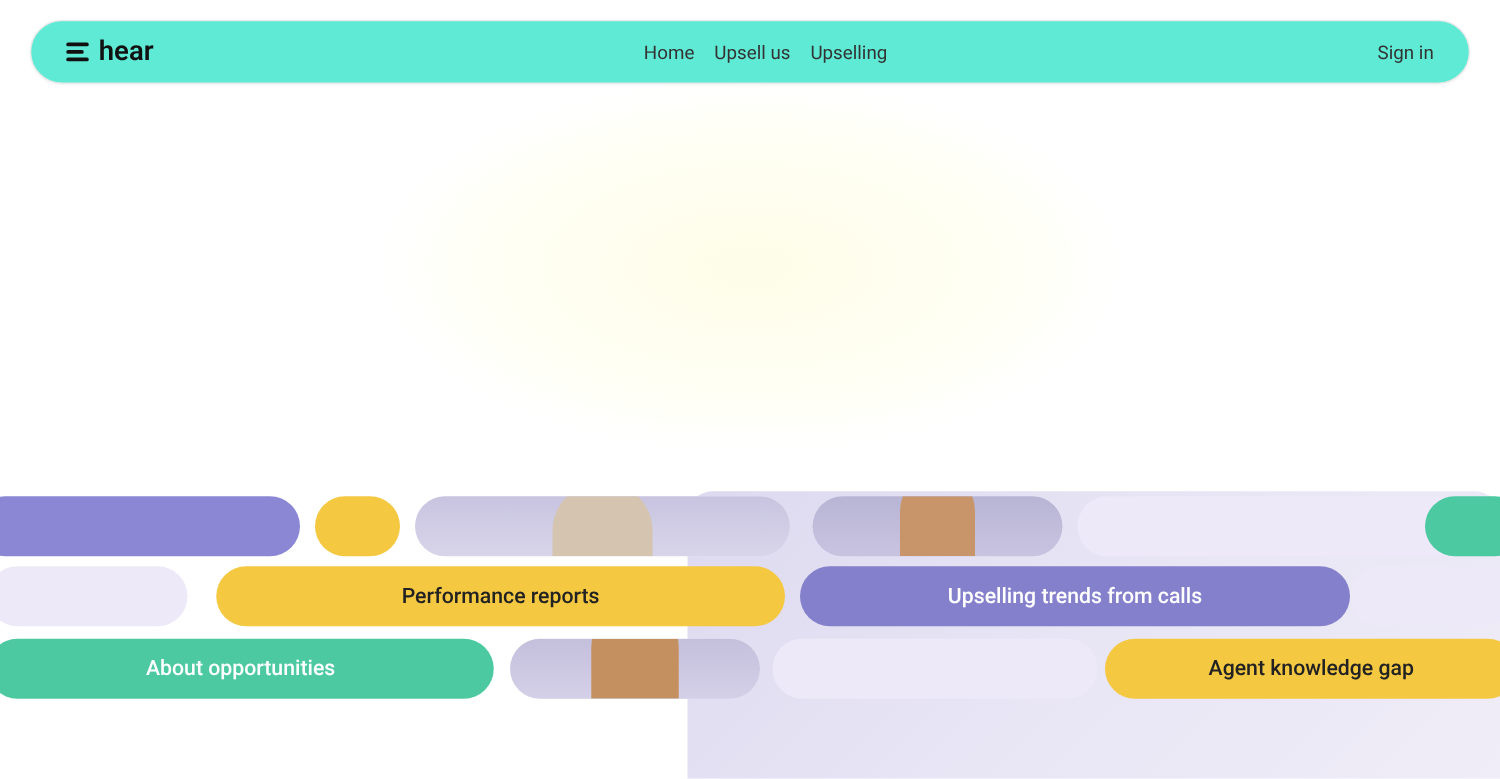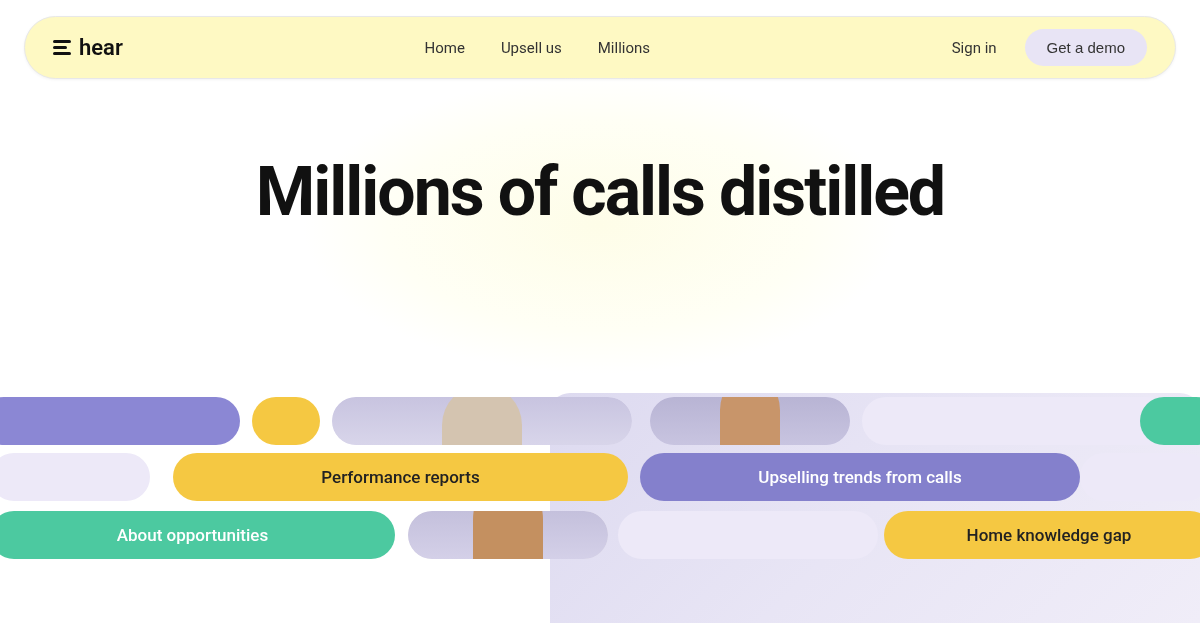--- a/index.html
+++ b/index.html
@@ -16,21 +16,21 @@
       overflow: hidden;
       position: relative;
     }
 
     
     .nav-wrapper {
       padding: 16px 24px;
     }
 
     .navbar {
-      background: #fef9c3;
+      background: #5eead4;
       border-radius: 50px;
       border: 1px solid #e8e8e8;
       display: flex;
       align-items: center;
       justify-content: space-between;
       padding: 12px 28px;
       box-shadow: 0 1px 3px rgba(0,0,0,0.05);
     }
 
     .logo {
@@ -65,21 +65,21 @@
     }
 
     .logo-icon span:nth-child(3) {
       width: 18px;
       height: 3px;
     }
 
     .nav-links {
       display: flex;
       align-items: center;
-      gap: 36px;
+      gap: 16px;
     }
 
     .nav-link {
       color: #333;
       text-decoration: none;
       font-size: 15px;
       font-weight: 400;
     }
 
     .nav-actions {
@@ -193,33 +193,31 @@
         <span></span>
         <span></span>
         <span></span>
       </div>
       <span>hear</span>
     </div>
 
     <div class="nav-links">
       <a class="nav-link" href="#">Home</a>
       <a class="nav-link" href="#">Upsell us</a>
-      <a class="nav-link" href="#">Millions</a>
+      <a class="nav-link" href="#">Upselling</a>
     </div>
 
     <div class="nav-actions">
       <span class="sign-in">Sign in</span>
-      <button class="get-demo">Get a demo</button>
     </div>
   </nav>
 </div>
 
 <div class="hero">
   <div class="hero-bg"></div>
-  <h1 class="hero-title">Millions of calls distilled</h1>
 </div>
 
 <div class="bottom-section">
 
   <div style="
     position: absolute;
     top: 0; right: 0; bottom: 0;
     left: 550px;
     background: linear-gradient(135deg, #dddaf0 0%, #e8e5f5 50%, #f0edf8 100%);
     border-radius: 20px 20px 0 0;
@@ -308,16 +306,16 @@
 
   <div class="pill-r3" style="
     left: 618px; width: 260px;
     background: #ede9f8; color: transparent;
   "></div>
 
   <div class="pill-r3" style="
     left: 884px; width: 330px;
     background: #f5c842; color: #222; font-weight: 500; font-size: 17px;
   ">
-    <span>Home knowledge gap</span>
+    <span>Agent knowledge gap</span>
   </div>
 
 </div>
 
 </body></html>

